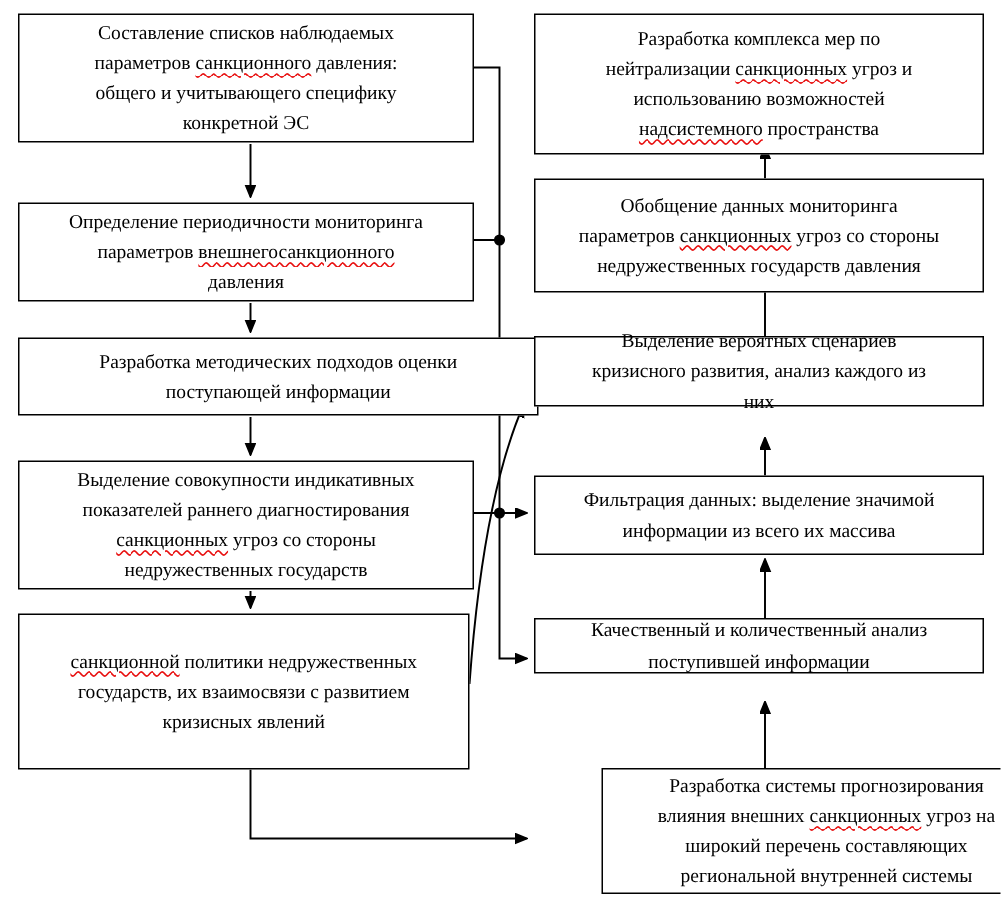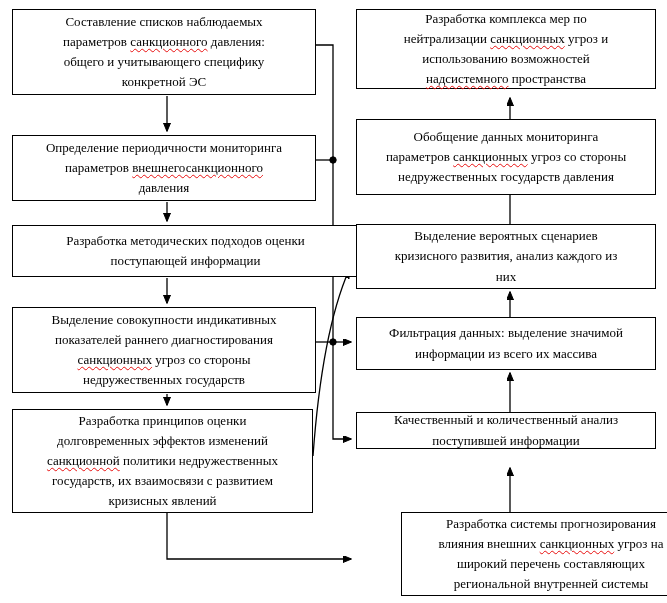--- a/index.html
+++ b/index.html
@@ -38,23 +38,23 @@
     text-decoration-color: #e81010;
     text-decoration-thickness: 1px;
     text-underline-offset: 2px;
   }
   
   #L1 { left:12px;  top:9px;   width:304px; height:86px; }
   #L2 { left:12px;  top:135px; width:304px; height:66px; }
   #L3 { left:12px;  top:225px; width:347px; height:52px; }
   #L4 { left:12px;  top:307px; width:304px; height:86px; }
   #L5 { left:12px;  top:409px; width:301px; height:104px; }
-  #R1 { left:356px; top:9px;   width:300px; height:80px; }
+  #R1 { left:356px; top:9px;   width:300px; height:94px; }
   #R2 { left:356px; top:119px; width:300px; height:76px; }
-  #R3 { left:356px; top:224px; width:300px; height:65px; }
+  #R3 { left:356px; top:224px; width:300px; height:47px; }
   #R4 { left:356px; top:317px; width:300px; height:53px; }
   #R5 { left:356px; top:412px; width:300px; height:37px; }
   #R6 { left:356px; top:512px; width:300px; height:84px;margin-left:45px; }
   .connectors path, .connectors circle { stroke: #000000; }
 </style>
 </head>
 <body>
 
 <div class="canvas">
 
@@ -105,23 +105,21 @@
     <span class="box-text"><span>Разработка методических подходов оценки
 поступающей информации</span></span>
   </div>
   <div class="box" id="L4">
     <span class="box-text"><span>Выделение совокупности индикативных
 показателей раннего диагностирования
 </span><span class="misspelled">санкционных</span><span> угроз со стороны
 недружественных государств</span></span>
   </div>
   <div class="box" id="L5">
-    <span class="box-text"><span>Разработка принципов оценки
-долговременных эффектов изменений
-</span><span class="misspelled">санкционной</span><span> политики недружественных
+    <span class="box-text"><span class="misspelled">санкционной</span><span> политики недружественных
 государств, их взаимосвязи с развитием
 кризисных явлений</span></span>
   </div>
 
   <div class="box" id="R1">
     <span class="box-text"><span>Разработка комплекса мер по
 нейтрализации </span><span class="misspelled">санкционных</span><span> угроз и
 использованию возможностей
 </span><span class="misspelled">надсистемного</span><span> пространства</span></span>
   </div>

